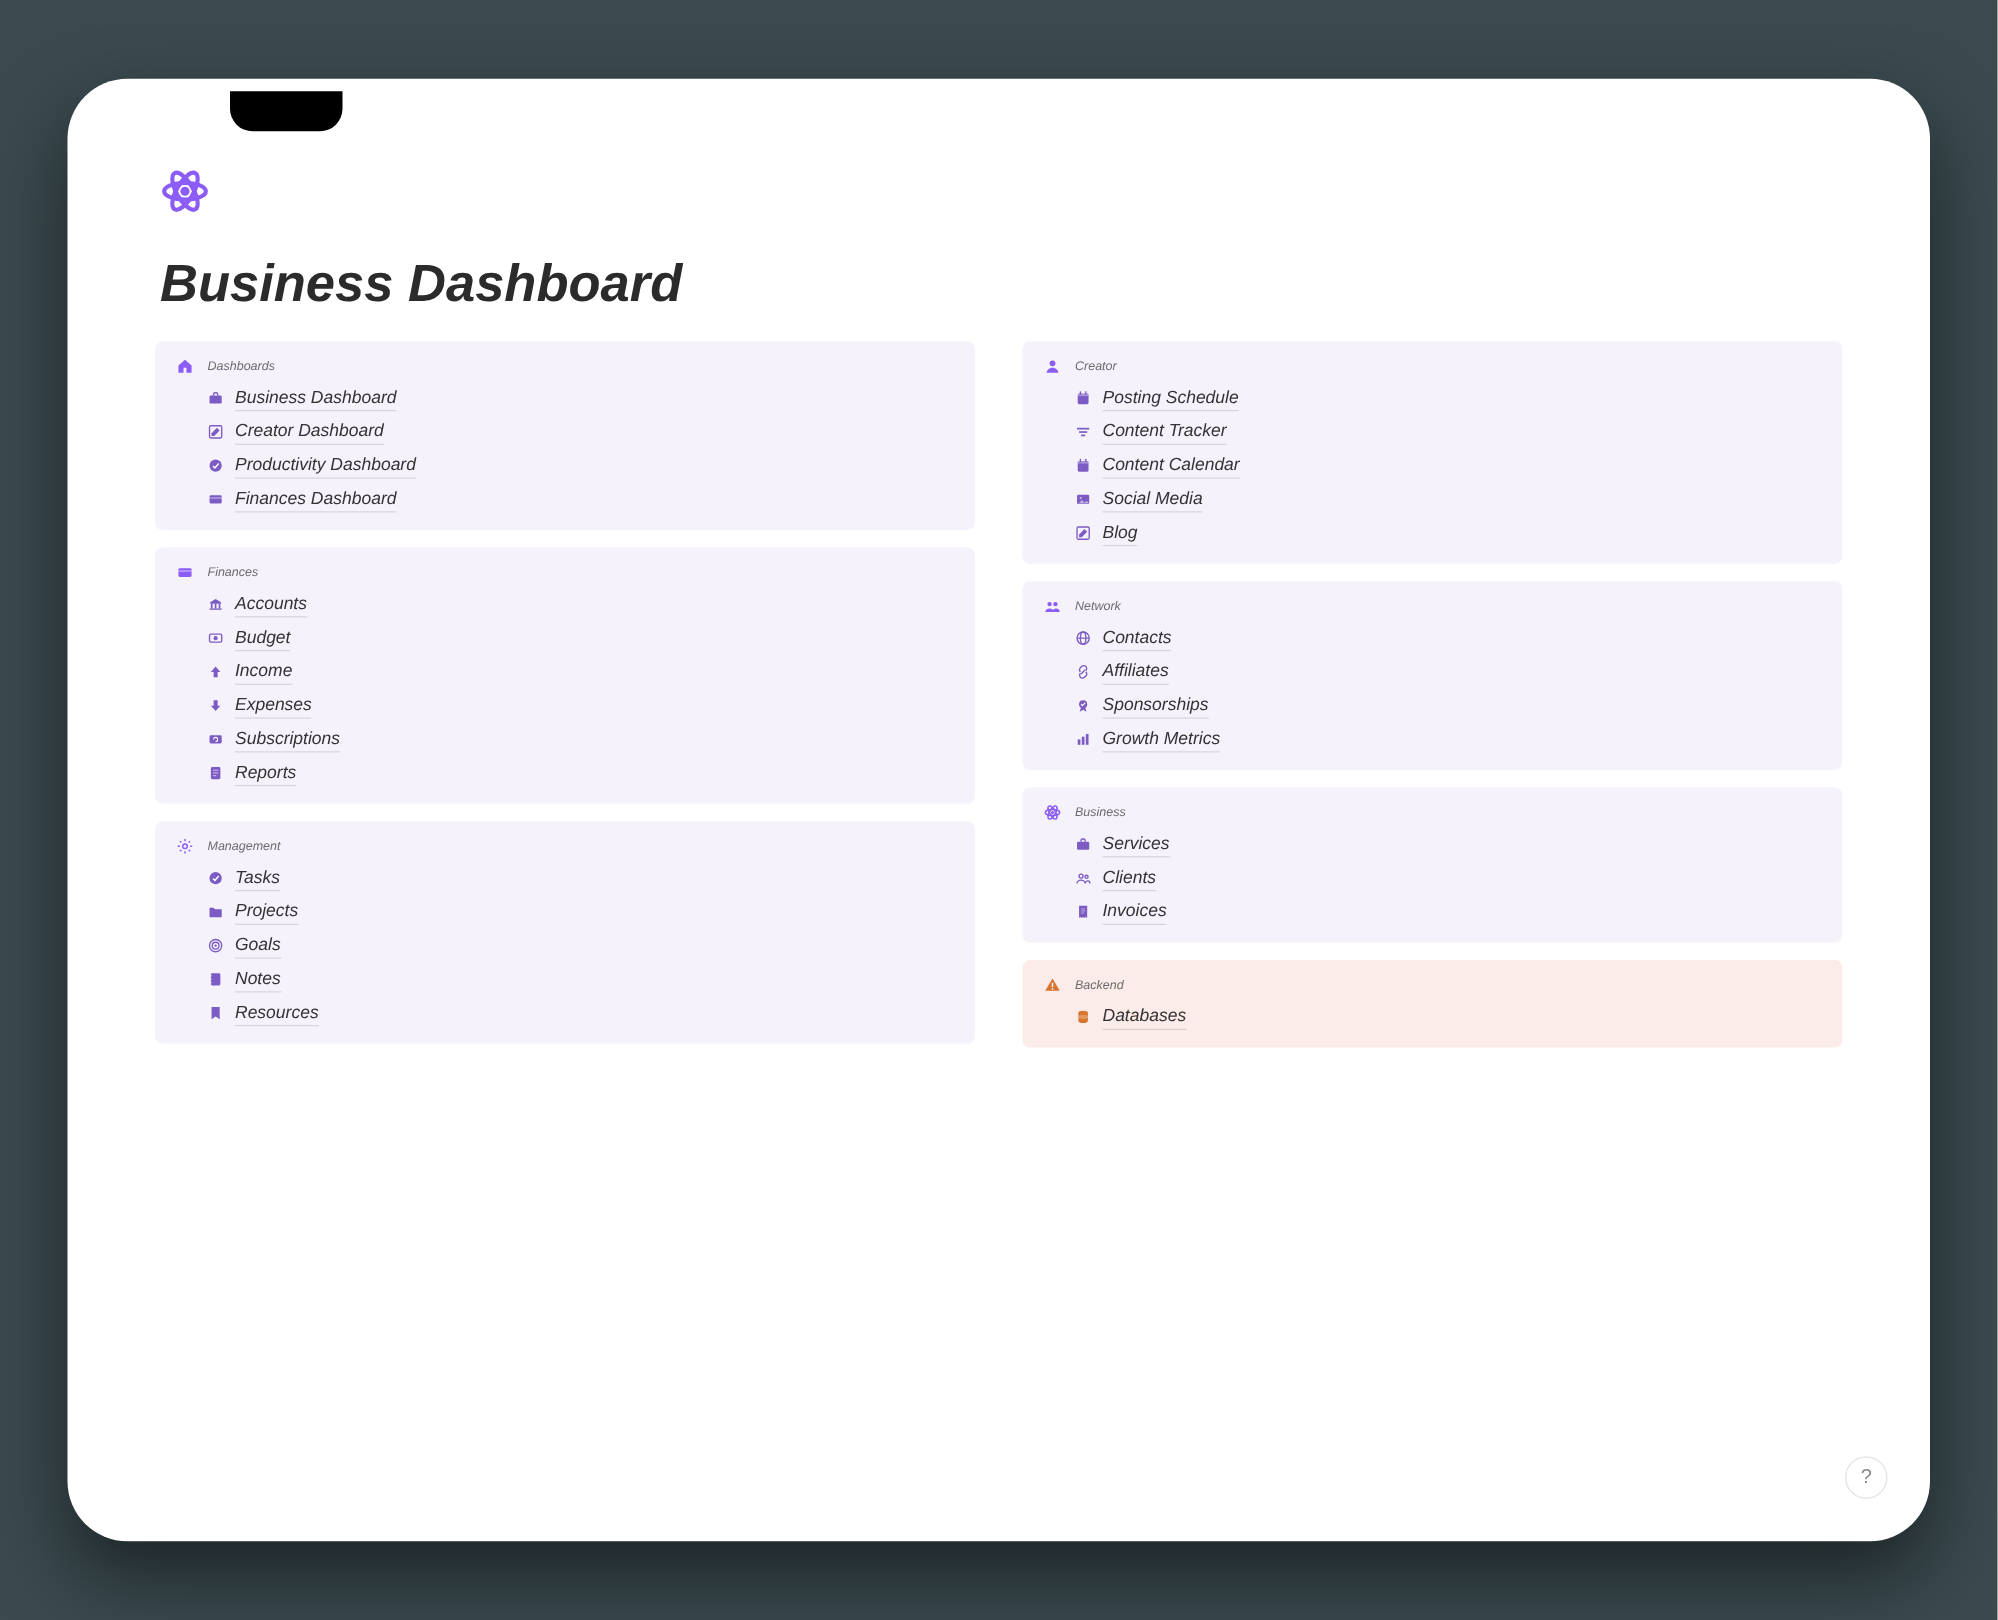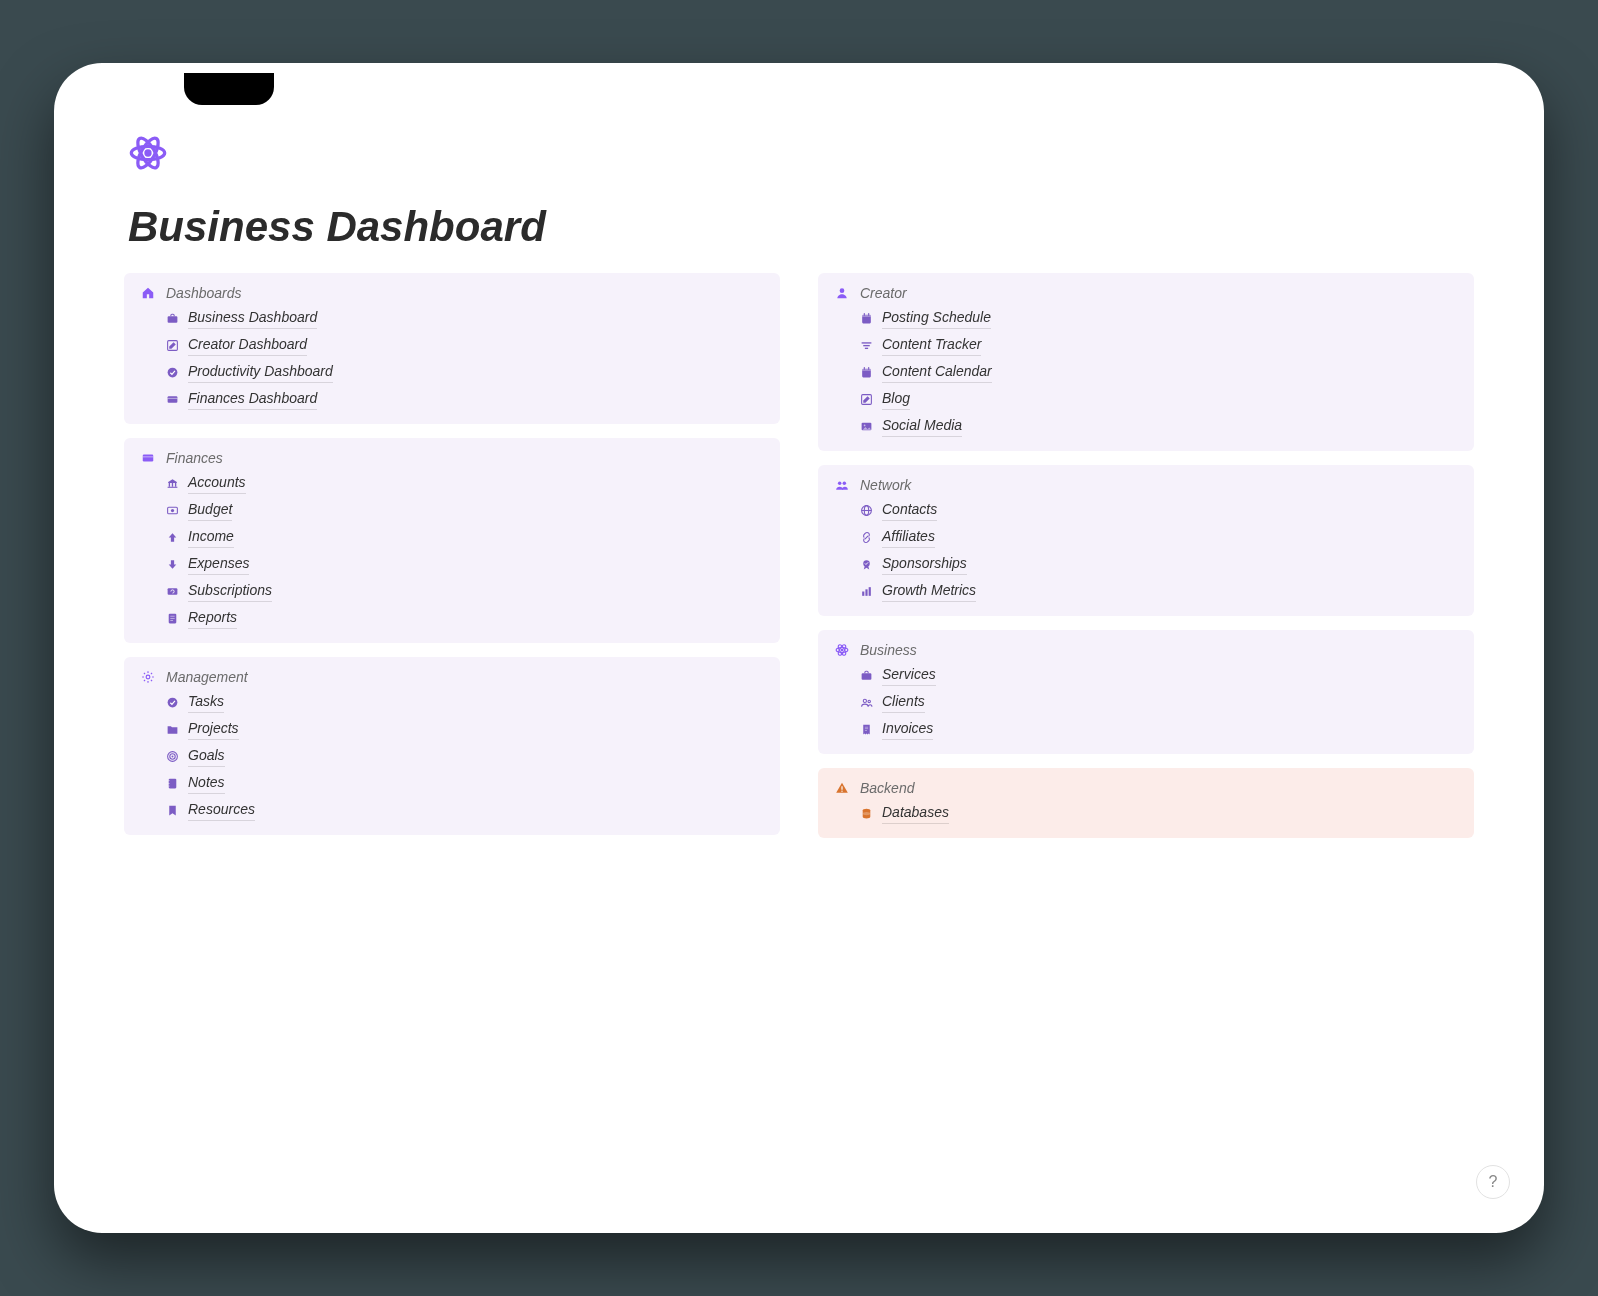--- a/index.html
+++ b/index.html
@@ -77,21 +77,21 @@
     margin-bottom: 6px;
   }
   .sec-head .ic {
     width: 16px; height: 16px;
     display: inline-flex; align-items: center; justify-content: center;
     color: #8b5cf6;
     font-size: 14px;
   }
   .sec.danger .sec-head .ic { color: #d9742e; }
   .sec-title {
-    font-size: 14px;
+    font-size: 10px;
     color: #6b6b6b;
   }
   .items { 
     display: flex; flex-direction: column; gap: 5px;
     padding-left: 24px;
   }
   .item {
     display: flex;
     align-items: center;
     gap: 8px;
@@ -477,32 +477,32 @@
                 <span class="ic">
                   <svg viewBox="0 0 24 24" width="13" height="13">
                     <use href="#calendar-icon"></use>
                   </svg>
                 </span>
                 <span class="lbl">Content Calendar</span>
               </div>
               <div class="item">
                 <span class="ic">
                   <svg viewBox="0 0 24 24" width="13" height="13">
+                    <use href="#image-icon"></use>
+                  </svg>
+                </span>
+                <span class="lbl">Social Media</span>
+              </div>
+              <div class="item">
+                <span class="ic">
+                  <svg viewBox="0 0 24 24" width="13" height="13">
                     <use href="#compose-icon"></use>
                   </svg>
                 </span>
                 <span class="lbl">Blog</span>
-              </div>
-              <div class="item">
-                <span class="ic">
-                  <svg viewBox="0 0 24 24" width="13" height="13">
-                    <use href="#image-icon"></use>
-                  </svg>
-                </span>
-                <span class="lbl">Social Media</span>
               </div>
             </div>
           </div>
           <div class="sec">
             <div class="sec-head">
               <span class="ic">
                 <svg viewBox="0 0 24 24" width="14" height="14">
                   <use href="#people-icon"></use>
                 </svg>
               </span>

